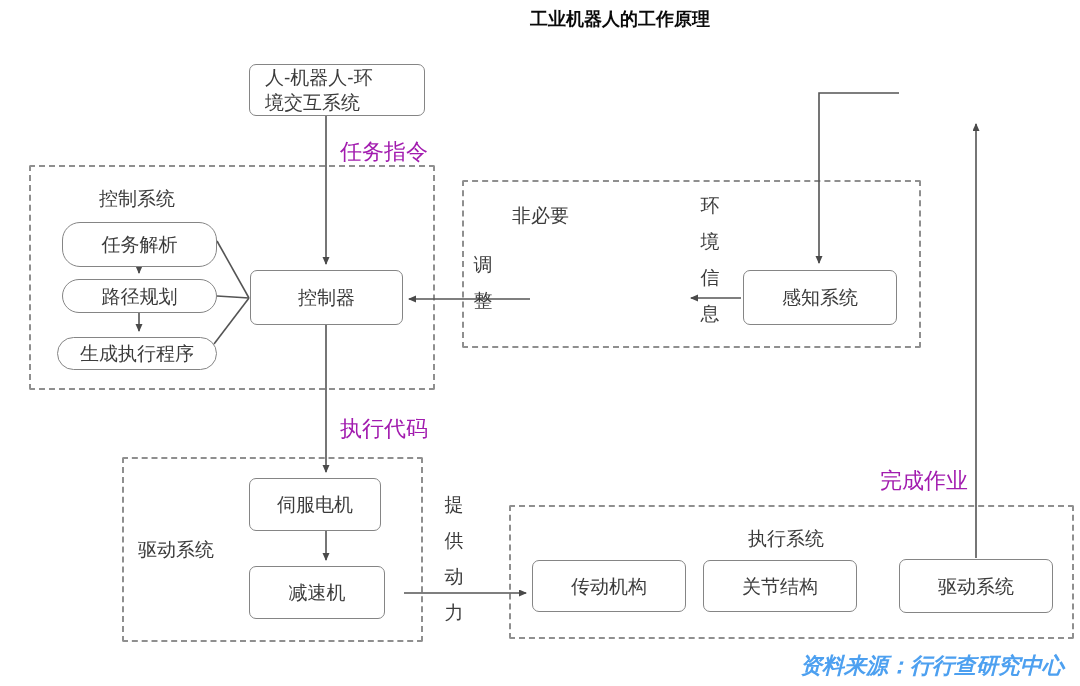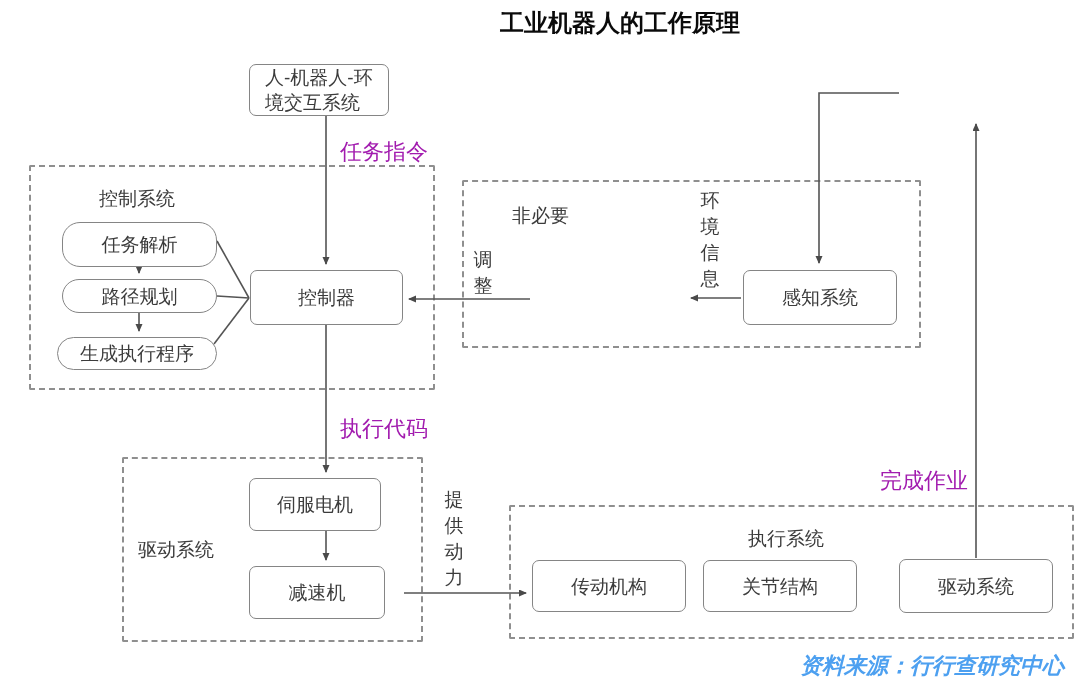--- a/index.html
+++ b/index.html
@@ -1,23 +1,23 @@
 <!DOCTYPE html>
 <html><head>
 <meta charset="utf-8">
 <style>
   html,body{margin:0;padding:0;background:#fff;}
   .stage{position:relative;width:1080px;height:686px;background:#fff;overflow:hidden;
          font-family:"Liberation Sans","DejaVu Sans",sans-serif;color:#3c3c3c;}
   .title{position:absolute;top:7px;left:620px;transform:translateX(-50%);
-         font-size:24px;font-weight:bold;color:#0a0a0a;white-space:nowrap;}
+         font-size:18px;font-weight:bold;color:#0a0a0a;white-space:nowrap;}
   .group{position:absolute;border:2px dashed #8f8f8f;border-radius:2px;background:transparent;}
   .glabel{position:absolute;font-size:19px;color:#3c3c3c;white-space:nowrap;}
   .elabel{position:absolute;font-size:22px;color:#a21caf;white-space:nowrap;}
-  .vlabel{position:absolute;font-size:19px;color:#3c3c3c;width:22px;line-height:26px;
+  .vlabel{position:absolute;font-size:19px;color:#3c3c3c;width:22px;line-height:36px;
           text-align:center;white-space:normal;word-break:break-all;}
   .node{position:absolute;box-sizing:border-box;background:#fff;border:1.5px solid #858585;
         border-radius:7px;display:flex;align-items:center;justify-content:center;
         font-size:19px;line-height:25px;color:#3c3c3c;white-space:pre-line;text-align:center;}
   .node.alignleft{justify-content:flex-start;text-align:left;}
   .pill{border-radius:18px;}
   svg.wires{position:absolute;left:0;top:0;pointer-events:none;}
   .source{position:absolute;top:651px;right:16px;font-size:22px;font-weight:bold;white-space:nowrap;font-style:italic;}
 </style>
 </head>
@@ -53,21 +53,21 @@
       <path d="M217 296 L249 298"></path>
       <path d="M214 344 L249 298"></path>
       <path d="M530 299 H409" marker-end="url(#arr)"></path>
       <path d="M741 298 H691" marker-end="url(#arr)"></path>
       <path d="M899 93 H819 V263" marker-end="url(#arr)"></path>
       <path d="M404 593 H526" marker-end="url(#arr)"></path>
       <path d="M976 558 V124" marker-end="url(#arr)"></path>
     </g>
   </svg>
 
-  <div class="node alignleft" style="left:249px;top:64px;width:140px;height:52px;padding-left:15px;">人-机器人-环
+  <div class="node alignleft" style="left:249px;top:64px;width:176px;height:52px;padding-left:15px;">人-机器人-环
 境交互系统</div>
   <div class="node" style="left:250px;top:270px;width:153px;height:55px;">控制器</div>
   <div class="node" style="left:743px;top:270px;width:154px;height:55px;">感知系统</div>
   <div class="node" style="left:249px;top:478px;width:132px;height:53px;">伺服电机</div>
   <div class="node" style="left:249px;top:566px;width:136px;height:53px;">减速机</div>
   <div class="node" style="left:532px;top:560px;width:154px;height:52px;">传动机构</div>
   <div class="node" style="left:703px;top:560px;width:154px;height:52px;">关节结构</div>
   <div class="node" style="left:899px;top:559px;width:154px;height:54px;">驱动系统</div>
 
   <div class="node pill" style="left:62px;top:222px;width:155px;height:45px;">任务解析</div>

